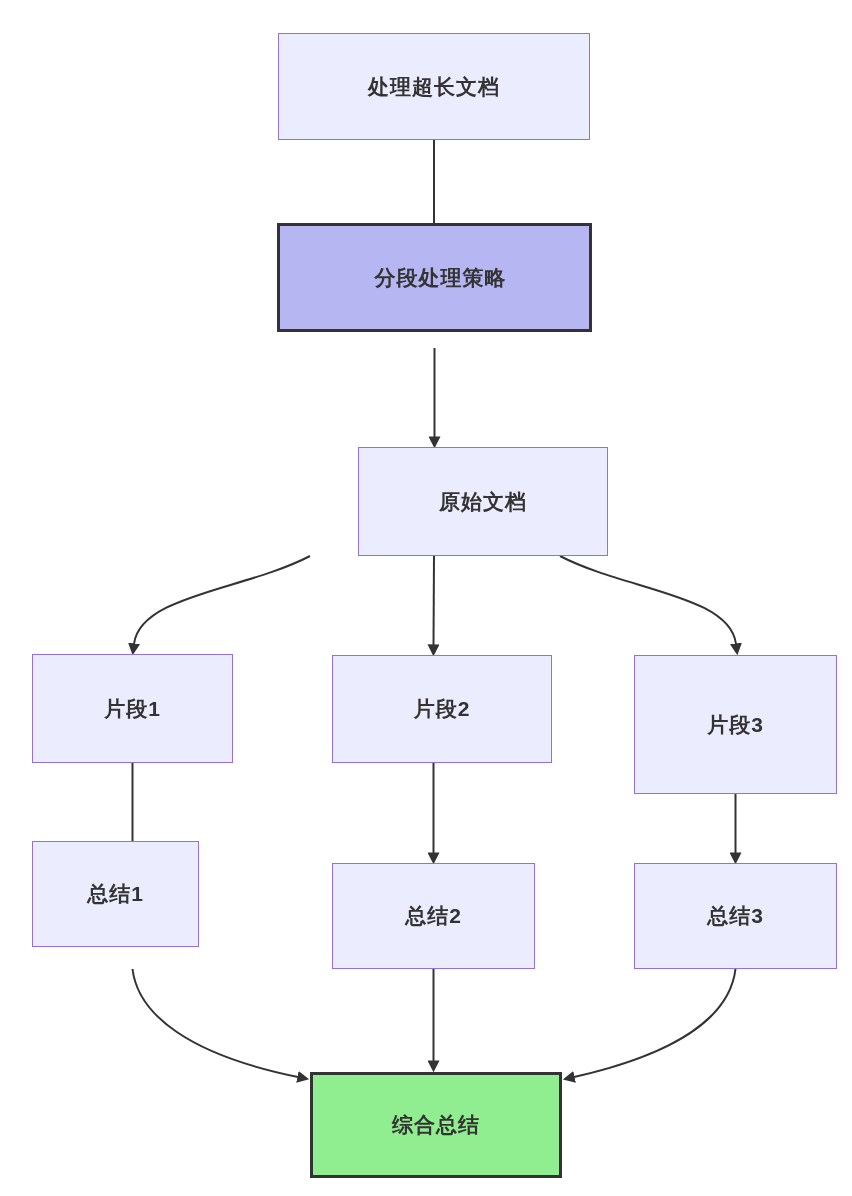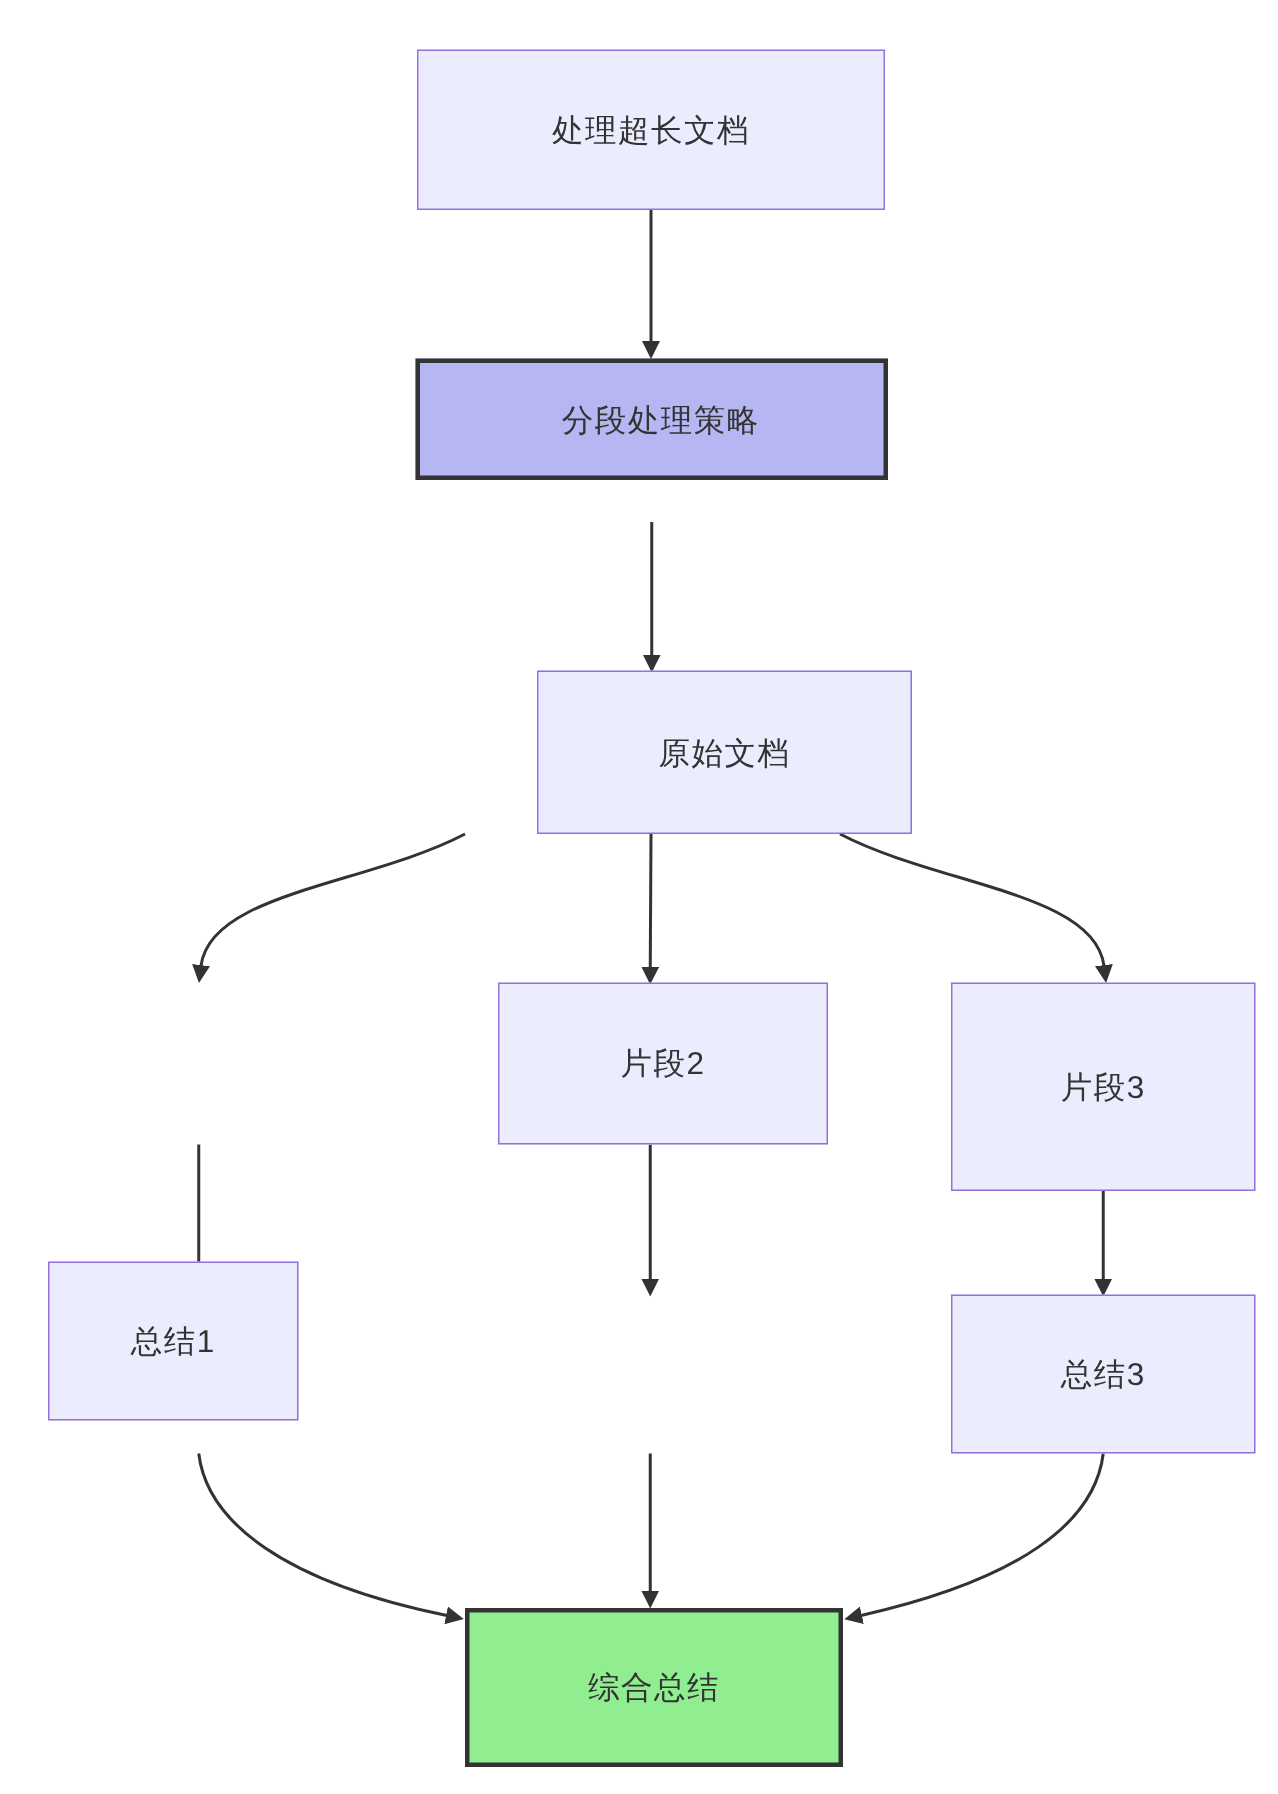--- a/index.html
+++ b/index.html
@@ -26,20 +26,21 @@
     box-sizing: border-box;
     display: flex;
     align-items: center;
     justify-content: center;
     background: #ECECFF;
     border: 1.5px solid #9370DB;
     color: #333333;
     font-size: 21px;
     letter-spacing: 1px;
     text-align: center;
+    font-weight: bold;
   }
   .node.emphasis {
     background: #B6B6F2;
     border: 3.5px solid #333333;
   }
   .node.result {
     background: #90EE90;
     border: 3.5px solid #333333;
   }
 </style>
@@ -64,41 +65,47 @@
     <path class="edge" marker-end="url(#arrowhead)" d="M 735.5 763 L 735.5 853"></path>
     <path class="edge" marker-end="url(#arrowhead)" d="M 132.5 969 C 138 1015 190 1055 298 1077"></path>
     <path class="edge" marker-end="url(#arrowhead)" d="M 433.5 969 L 433.5 1061"></path>
     <path class="edge" marker-end="url(#arrowhead)" d="M 735.5 969 C 730 1015 680 1053 574 1077"></path>
   </svg>
 
   <div class="node" style="left:278px; top:33px; width:312px; height:107px;">
     <span>处理超长文档</span>
   </div>
 
-  <div class="node emphasis" style="left:277px; top:239px; width:315px; height:81px;padding-left:12px;">
+  <div class="node emphasis" style="left:277px; top:223px; width:315px; height:109px;padding-left:12px;">
     <span>分段处理策略</span>
   </div>
 
   <div class="node" style="left:310px; top:447px; width:250px; height:109px;margin-left:48px;">
     <span>原始文档</span>
   </div>
 
+  <div class="node" style="left:32px; top:654px; width:201px; height:109px;">
+    <span>片段1</span>
+  </div>
 
   <div class="node" style="left:332px; top:655px; width:220px; height:108px;">
     <span>片段2</span>
   </div>
 
   <div class="node" style="left:634px; top:655px; width:203px; height:139px;">
     <span>片段3</span>
   </div>
 
   <div class="node" style="left:32px; top:841px; width:167px; height:106px;">
     <span>总结1</span>
   </div>
 
+  <div class="node" style="left:332px; top:863px; width:203px; height:106px;">
+    <span>总结2</span>
+  </div>
 
   <div class="node" style="left:634px; top:863px; width:203px; height:106px;">
     <span>总结3</span>
   </div>
 
   <div class="node result" style="left:310px; top:1072px; width:252px; height:106px;">
     <span>综合总结</span>
   </div>
 
 </div>

